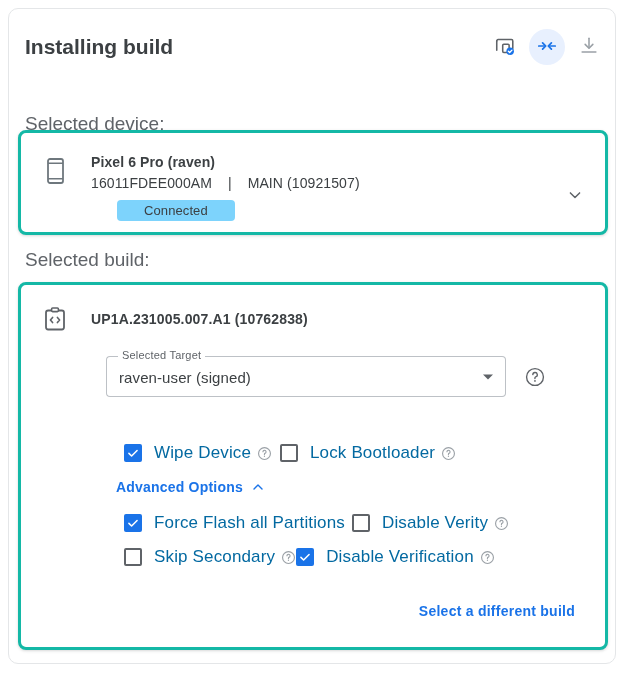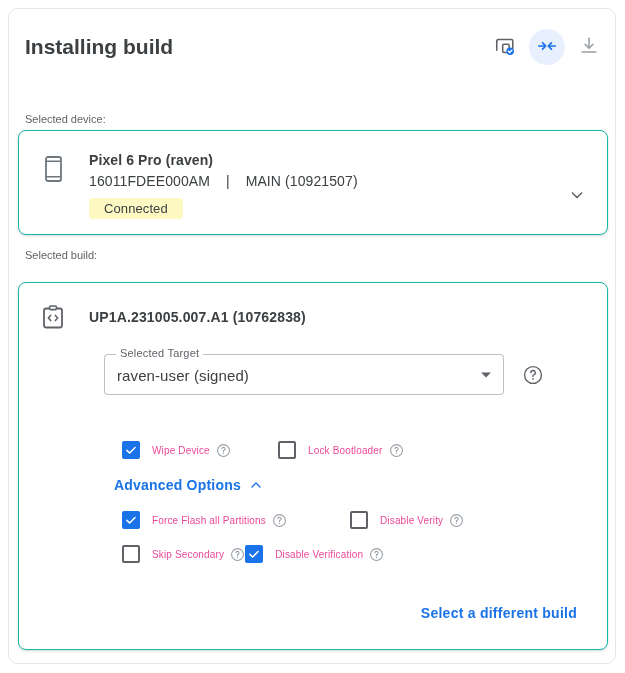--- a/index.html
+++ b/index.html
@@ -63,32 +63,32 @@
     border: none;
     padding: 0;
     cursor: pointer;
   }
   .icon-btn.active {
     background: #e8f0fe;
   }
 
   
   .section-label {
-    font-size: 11px;
+    font-size: 19px;
     color: #5f6368;
     padding-left: 8px;
   }
   #device-label { position: absolute; left: 8px; top: 104px; }
   #build-label  { position: absolute; left: 8px; top: 240px; }
 
   
   .card {
     position: absolute;
     background: #ffffff;
-    border: 1px solid #14b8a6;
+    border: 3px solid #14b8a6;
     border-radius: 8px;
     box-shadow: 0 1px 2px rgba(60,64,67,0.12), 0 1px 3px 1px rgba(60,64,67,0.06);
     box-sizing: border-box;
   }
   #device-card {
     left: 9px; top: 121px; width: 590px; height: 105px;
   }
   #build-card {
     left: 9px; top: 273px; width: 590px; height: 368px;
   }
@@ -122,26 +122,27 @@
   .device-meta {
     font-size: 14px;
     color: #3c4043;
     line-height: 22px;
     letter-spacing: .1px;
     white-space: pre;
   }
   .badge {
     display: inline-block;
     margin-top: 6px;
-    background: #fef9c3;
+    background: #7dd3fc;
     color: #3c4043;
     font-size: 13px;
     border-radius: 4px;
-    padding: 3px 15px;
+    padding: 3px 27px;
     letter-spacing: .1px;
+    margin-left: 26px;
   }
   .chevron-btn {
     width: 28px;
     height: 28px;
     display: flex;
     align-items: center;
     justify-content: center;
     align-self: center;
     margin-top: 8px;
     background: none;
@@ -264,22 +265,22 @@
     border-radius: 2px;
     box-sizing: border-box;
     display: flex;
     align-items: center;
     justify-content: center;
     flex: 0 0 18px;
   }
   .cb-box.on  { background: #1a73e8; border: 0; }
   .cb-box.off { background: #ffffff; border: 2px solid #5f6368; }
   .cb-label {
-    font-size: 10px;
-    color: #ec4899;
+    font-size: 17px;
+    color: #0369a1;
     margin-left: 12px;
     letter-spacing: .15px;
     white-space: nowrap;
   }
   .cb-help { margin-left: 6px; display:flex; cursor: pointer; }
 
   .adv-link {
     font-size: 14px;
     color: #1a73e8;
     font-weight: 700;

